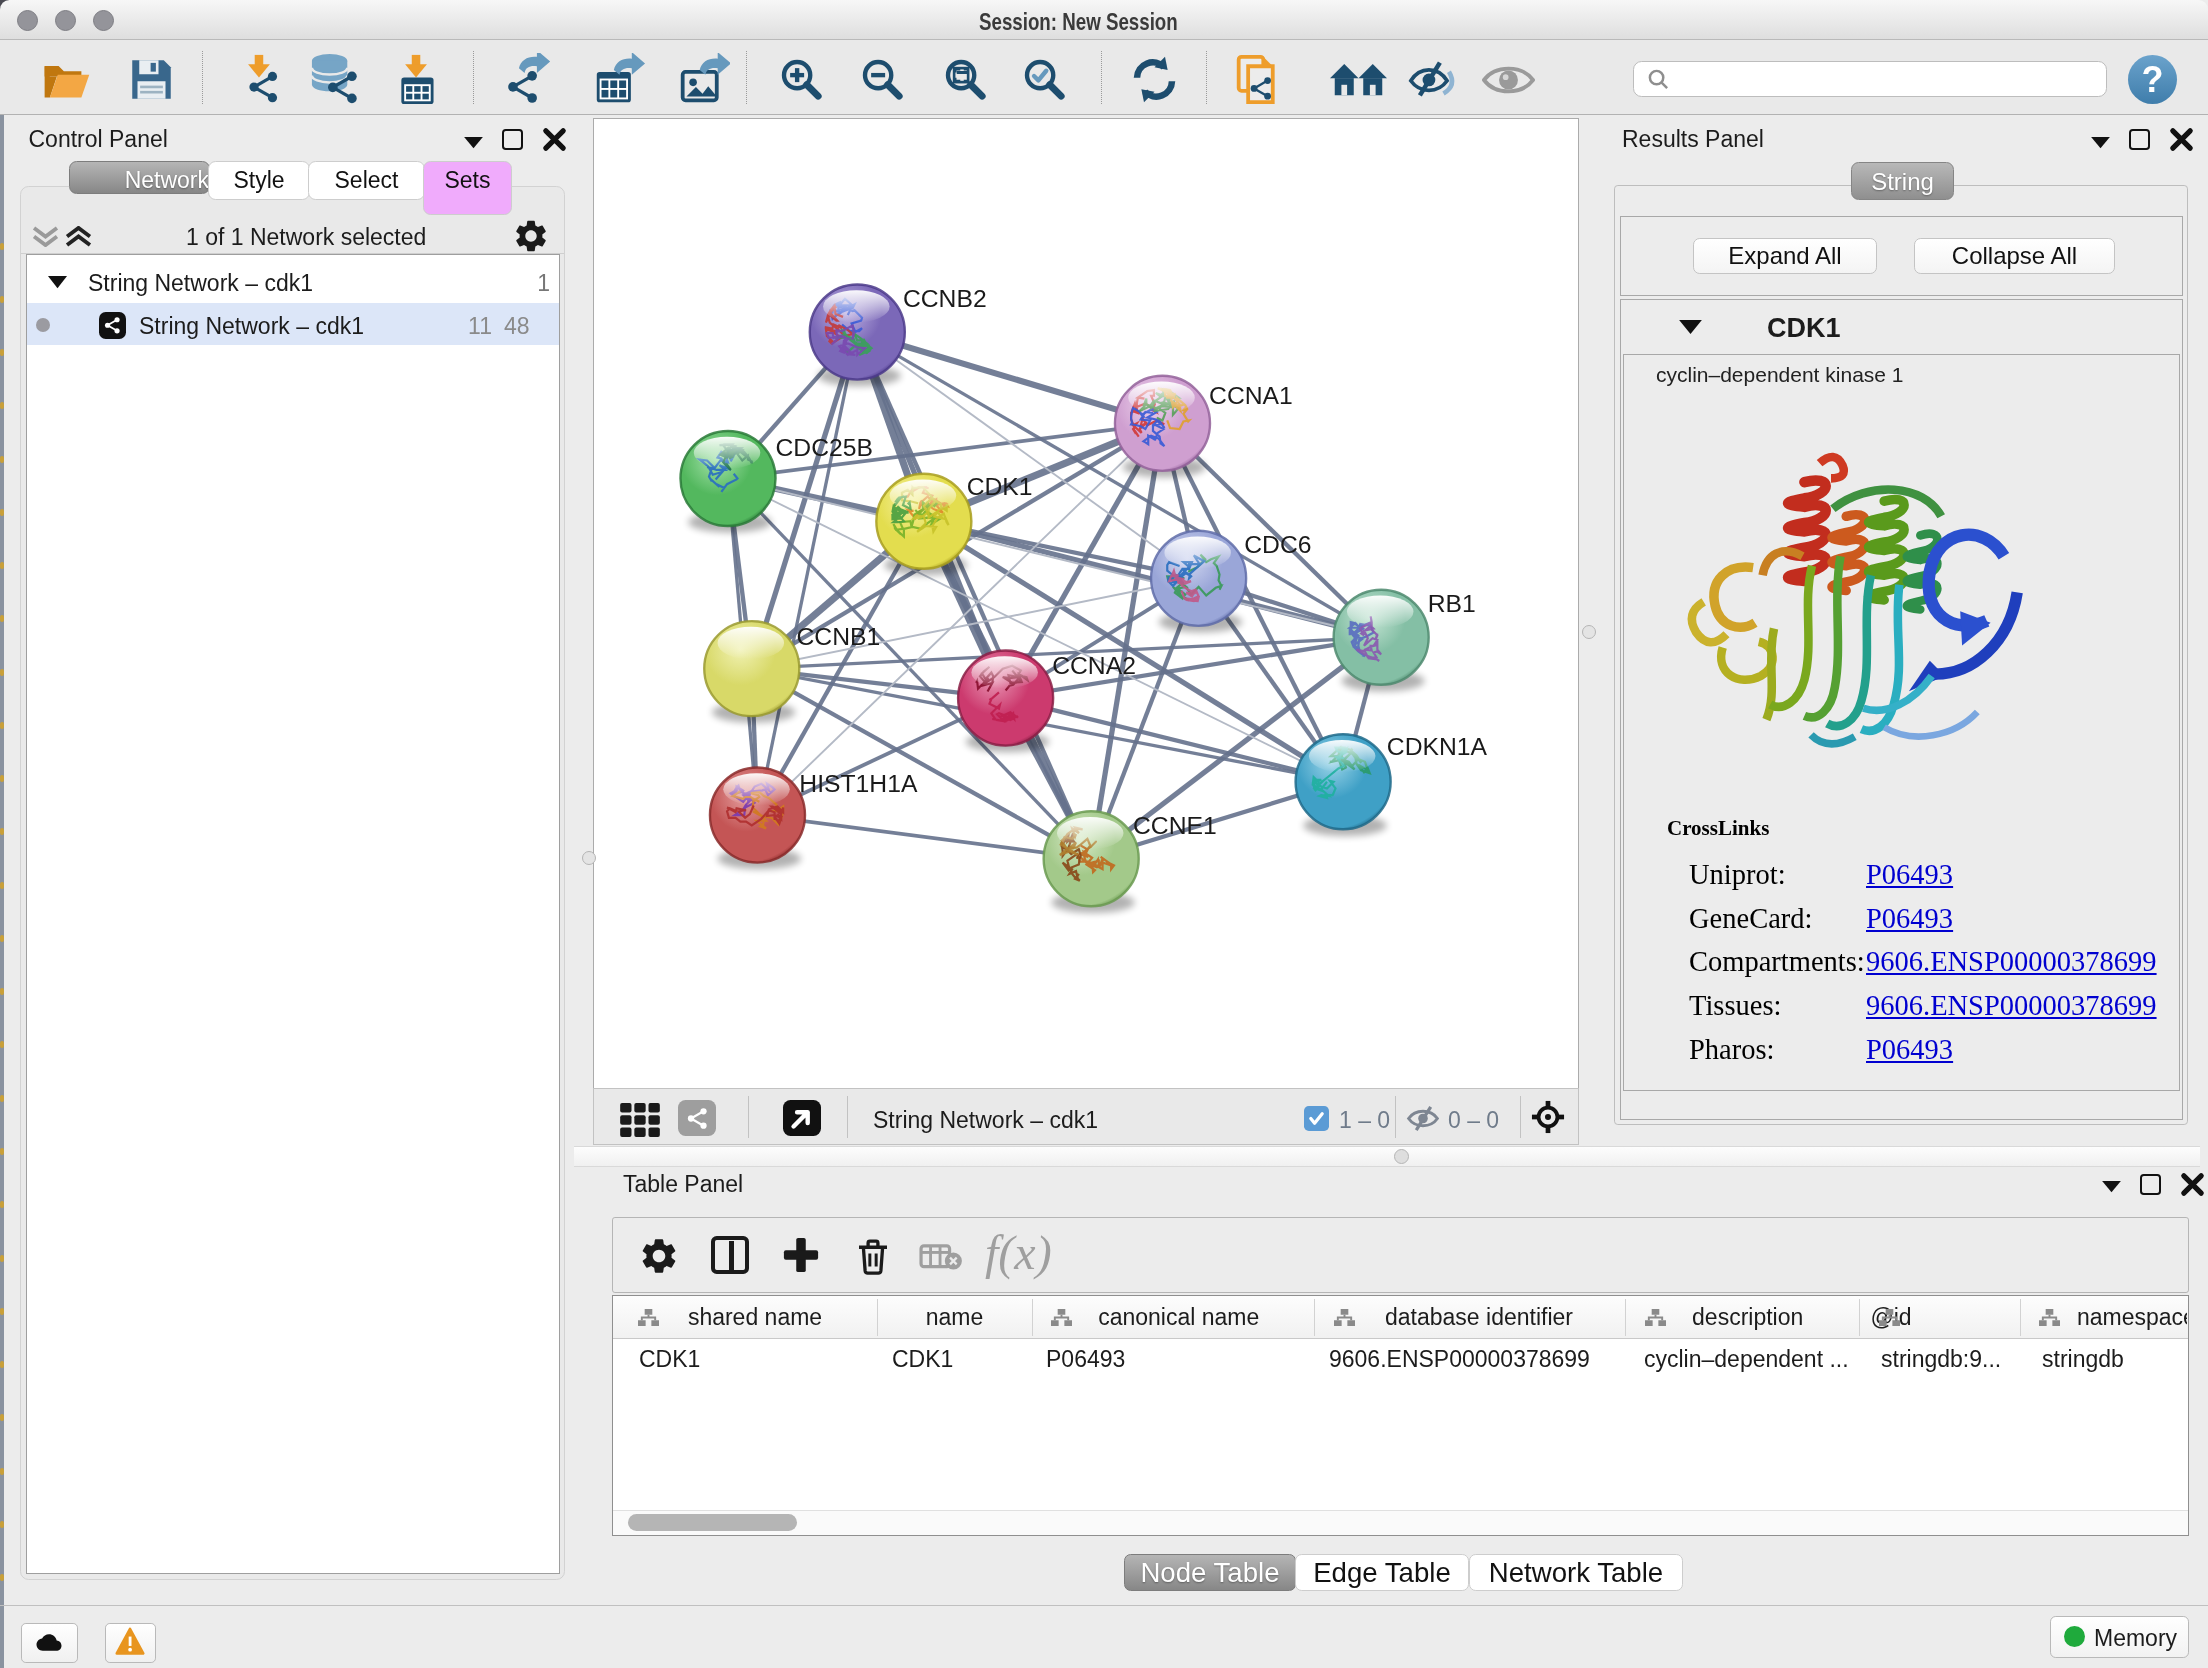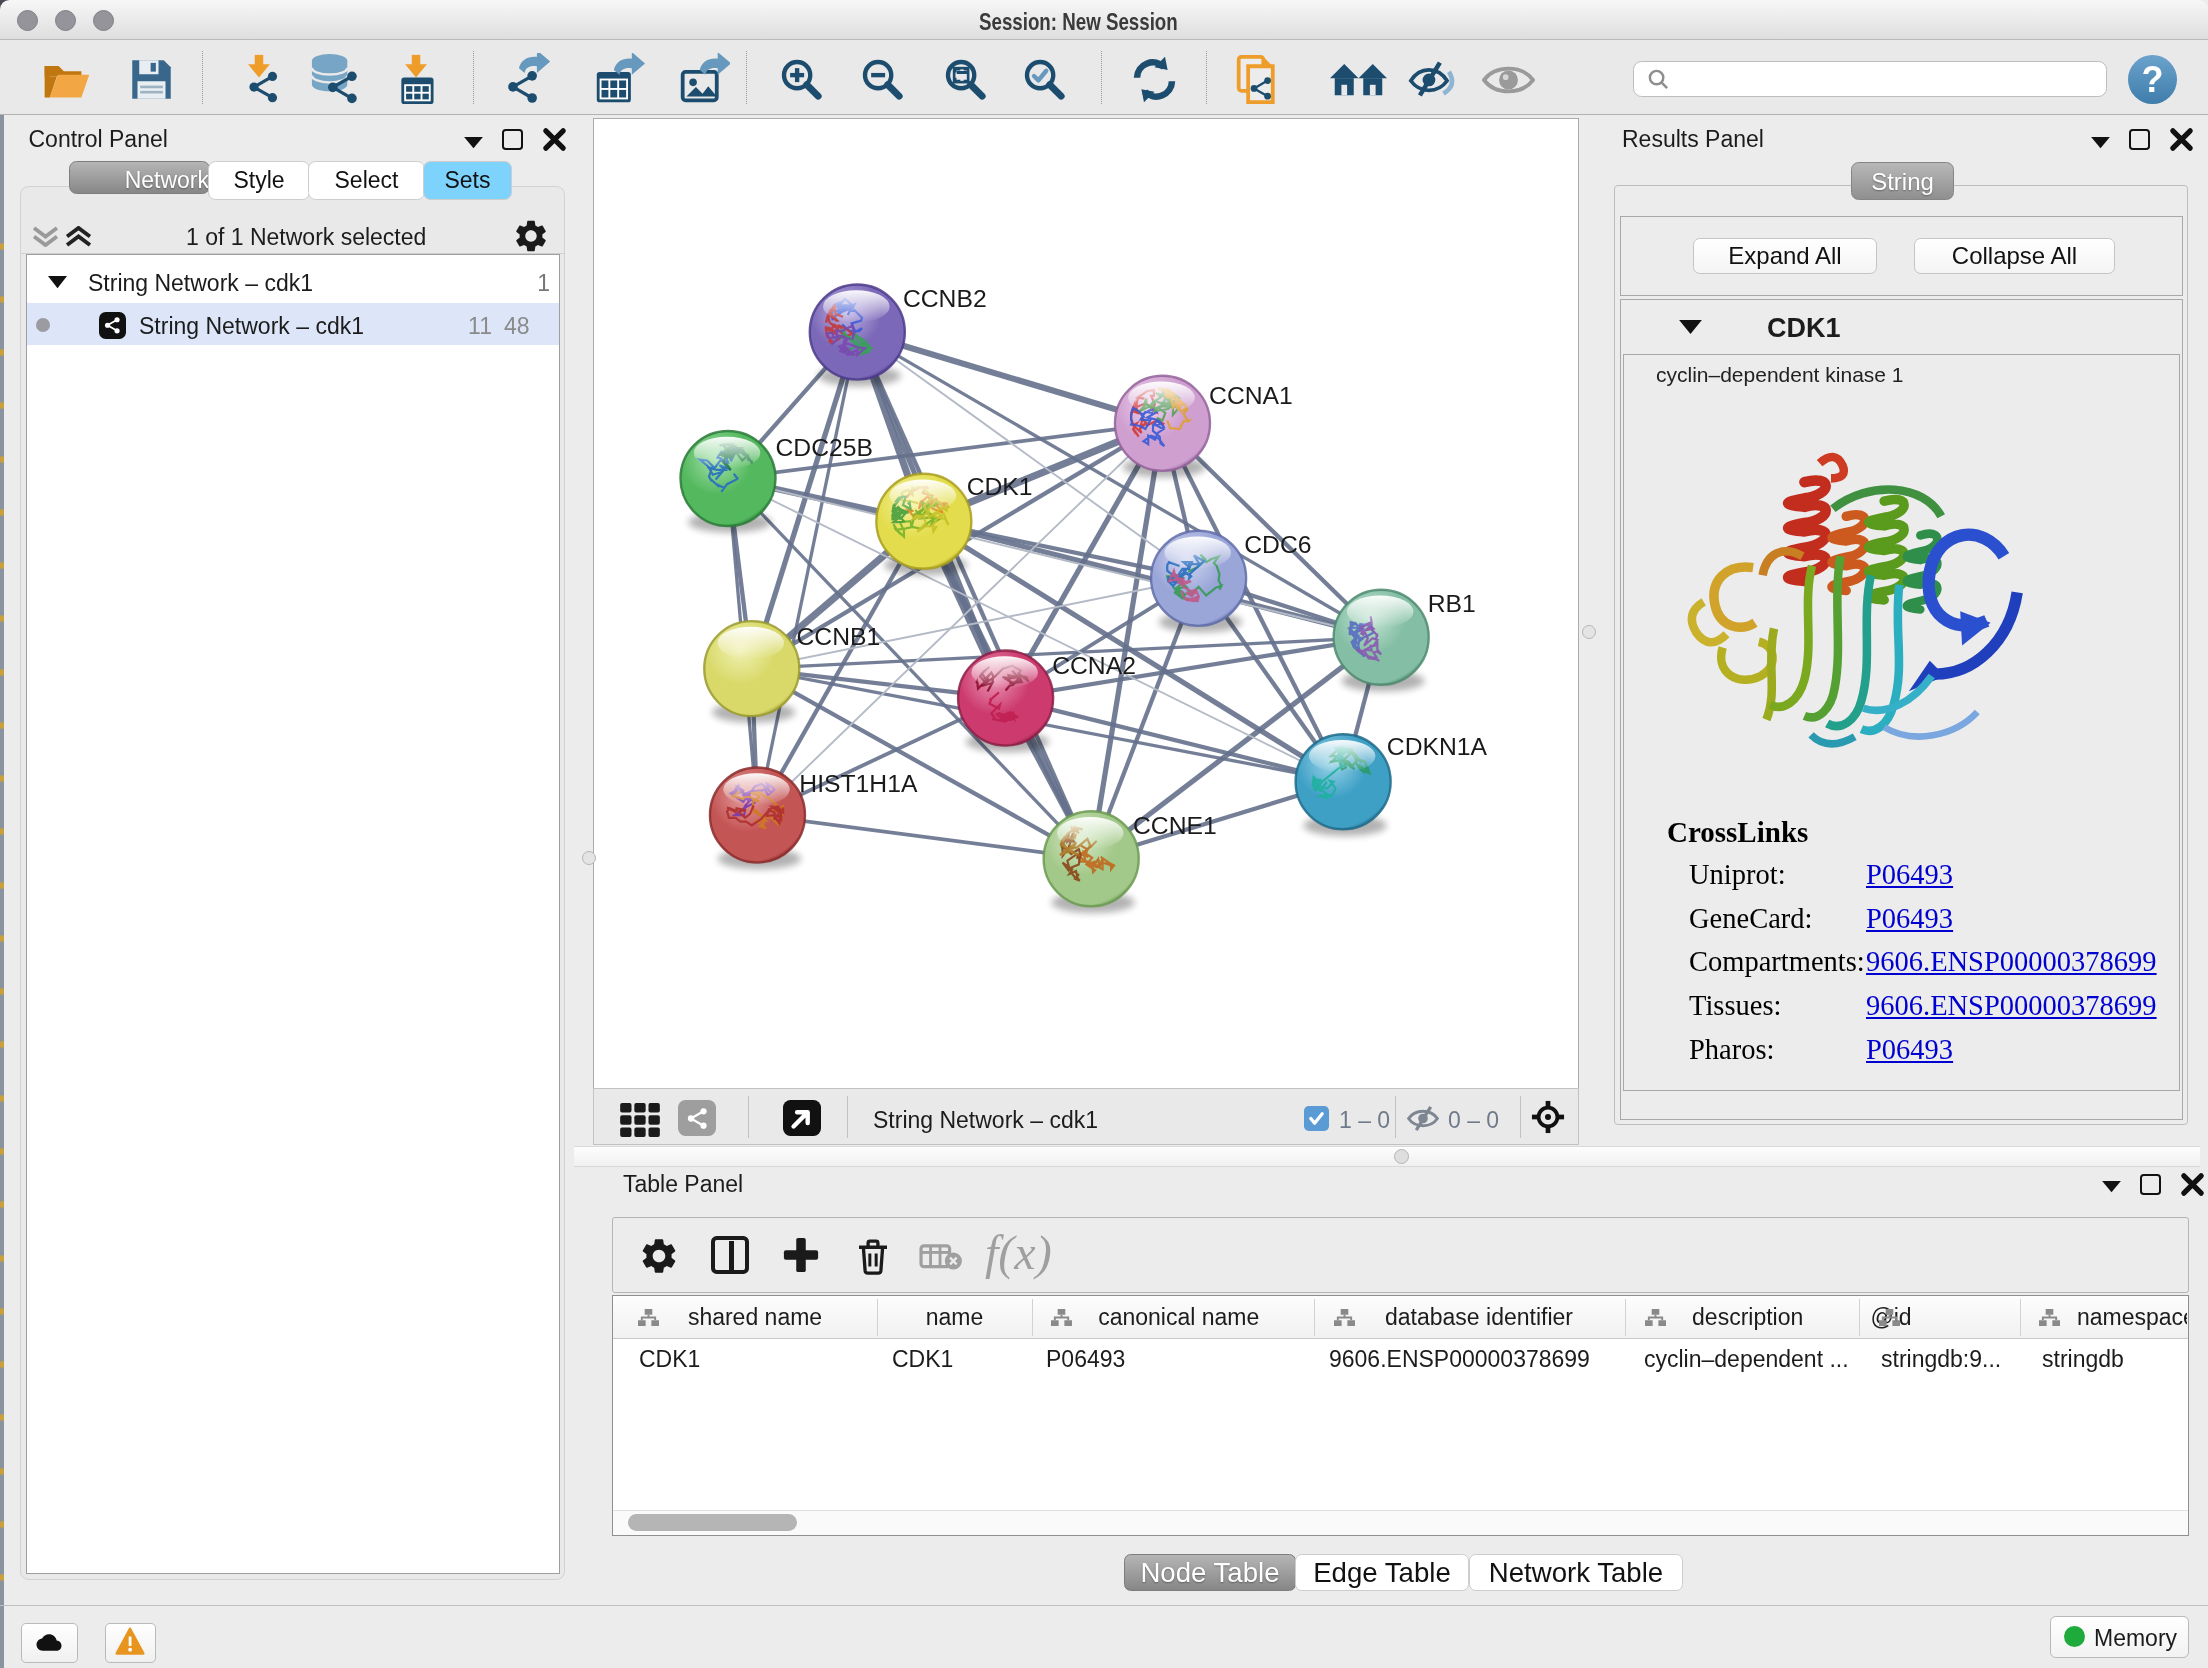--- a/index.html
+++ b/index.html
@@ -177,21 +177,21 @@
 <svg class="a" style="left:462px;top:135px" width="23" height="15" viewBox="0 0 24 16">
     <path d="M2 2 h20 l-10 12 z" fill="#111"></path>
   </svg>
 <div class="a" style="left:502px;top:129px;width:21px;height:21px;border:2.9px solid #111;border-radius:3.8px"></div>
 <svg class="a" style="left:542px;top:127px" width="25" height="25" viewBox="0 0 26 26">
     <path d="M4 4 L22 22 M22 4 L4 22" stroke="#111" stroke-width="5.5" stroke-linecap="round"></path>
   </svg>
 <div class="a" style="left:69px;top:161px;width:141px;height:33px;background:linear-gradient(#b5b5b5,#878787);border:1px solid #7d7d7d;border-radius:7.6px;z-index:5;color:#fff;font-size:23px;text-align:right;line-height:37px;text-shadow:0 1px 1.9px rgba(0,0,0,.35)">Network</div>
 <div class="a" style="left:208px;top:161px;width:102px;height:39px;background:#fff;border:1px solid #cdcdcd;border-radius:7.6px;z-index:5;color:#111;font-size:23px;text-align:center;line-height:37px">Style</div>
 <div class="a" style="left:308px;top:161px;width:117px;height:39px;background:#fff;border:1px solid #cdcdcd;border-radius:7.6px;z-index:5;color:#111;font-size:23px;text-align:center;line-height:37px">Select</div>
-<div class="a" style="left:423px;top:161px;width:89px;height:39px;background:#7dd3fc;border:1px solid #cdcdcd;border-radius:7.6px;z-index:5;color:#111;font-size:23px;text-align:center;line-height:37px">Sets</div>
+<div class="a" style="left:423px;top:161px;width:89px;height:54px;background:#f0abfc;border:1px solid #cdcdcd;border-radius:7.6px;z-index:5;color:#111;font-size:23px;text-align:center;line-height:37px">Sets</div>
 <div class="a" style="left:20px;top:186px;width:545px;height:1394px;background:#e9e9e9;border:1px solid #d2d2d2;border-radius:8.6px"></div>
 <div class="a" style="left:21px;top:218px;width:543px;height:36px;border-bottom:1px solid #cfcfcf"></div>
 <svg class="a" style="left:32px;top:226px" width="27" height="21" viewBox="0 0 28 22">
     <path d="M2 2 l12 9 12-9 M2 11 l12 9 12-9" fill="none" stroke="#9a9a9a" stroke-width="4"></path>
   </svg>
 <svg class="a" style="left:65px;top:226px" width="27" height="21" viewBox="0 0 28 22">
     <path d="M2 20 l12-9 12 9 M2 11 l12-9 12 9" fill="none" stroke="#222" stroke-width="4"></path>
   </svg>
 <div class="a txt" style="left:186px;top:224px">1 of 1 Network selected</div>
 <svg class="a" style="left:512px;top:217px" width="38" height="38" viewBox="0 0 24 24">
@@ -505,21 +505,21 @@
     <path d="M222 140 C212 185 224 230 212 272 C206 294 190 304 176 296" fill="none" stroke="#23a08c" stroke-width="9"></path>
     <path d="M252 150 C246 195 258 235 246 276 C240 298 226 308 212 302" fill="none" stroke="#2aaec0" stroke-width="9"></path>
     <path d="M205 310 q-28 16-46 -2" fill="none" stroke="#2a9ab0" stroke-width="8"></path>
     <path d="M362 120 C340 84 292 92 284 136 C276 180 308 204 344 188" fill="none" stroke="#2b50cf" stroke-width="13"></path>
     <path d="M376 158 C368 210 330 246 286 244" fill="none" stroke="#1f3fbd" stroke-width="12"></path>
     <path d="M300 246 L262 262 L284 230 z" fill="#1f3fbd"></path>
     <path d="M348 190 L318 214 L316 178 z" fill="#2b50cf"></path>
     <path d="M286 246 C266 274 238 288 214 280" fill="none" stroke="#35b0c8" stroke-width="8"></path>
     <path d="M236 300 C266 318 310 310 334 284" fill="none" stroke="#7aa7e0" stroke-width="7"></path>
   </svg>
-<div class="a" style="left:1667px;top:816px;font-family:'Liberation Serif',serif;font-size:29px;font-weight:700;color:#000">CrossLinks</div>
+<div class="a" style="left:1667px;top:816px;font-family:'Liberation Serif',serif;font-size:21px;font-weight:700;color:#000">CrossLinks</div>
 <div class="a" style="left:1689px;top:859px;font-family:'Liberation Serif',serif;font-size:28.5px;color:#000;white-space:nowrap">Uniprot:</div>
 <div class="a" style="left:1866px;top:859px;font-family:'Liberation Serif',serif;font-size:28.5px;color:#0000d0;text-decoration:underline;white-space:nowrap">P06493</div>
 <div class="a" style="left:1689px;top:903px;font-family:'Liberation Serif',serif;font-size:28.5px;color:#000;white-space:nowrap">GeneCard:</div>
 <div class="a" style="left:1866px;top:903px;font-family:'Liberation Serif',serif;font-size:28.5px;color:#0000d0;text-decoration:underline;white-space:nowrap">P06493</div>
 <div class="a" style="left:1689px;top:946px;font-family:'Liberation Serif',serif;font-size:28.5px;color:#000;white-space:nowrap">Compartments:</div>
 <div class="a" style="left:1866px;top:946px;font-family:'Liberation Serif',serif;font-size:28.5px;color:#0000d0;text-decoration:underline;white-space:nowrap">9606.ENSP00000378699</div>
 <div class="a" style="left:1689px;top:990px;font-family:'Liberation Serif',serif;font-size:28.5px;color:#000;white-space:nowrap">Tissues:</div>
 <div class="a" style="left:1866px;top:990px;font-family:'Liberation Serif',serif;font-size:28.5px;color:#0000d0;text-decoration:underline;white-space:nowrap">9606.ENSP00000378699</div>
 <div class="a" style="left:1689px;top:1034px;font-family:'Liberation Serif',serif;font-size:28.5px;color:#000;white-space:nowrap">Pharos:</div>
 <div class="a" style="left:1866px;top:1034px;font-family:'Liberation Serif',serif;font-size:28.5px;color:#0000d0;text-decoration:underline;white-space:nowrap">P06493</div>

